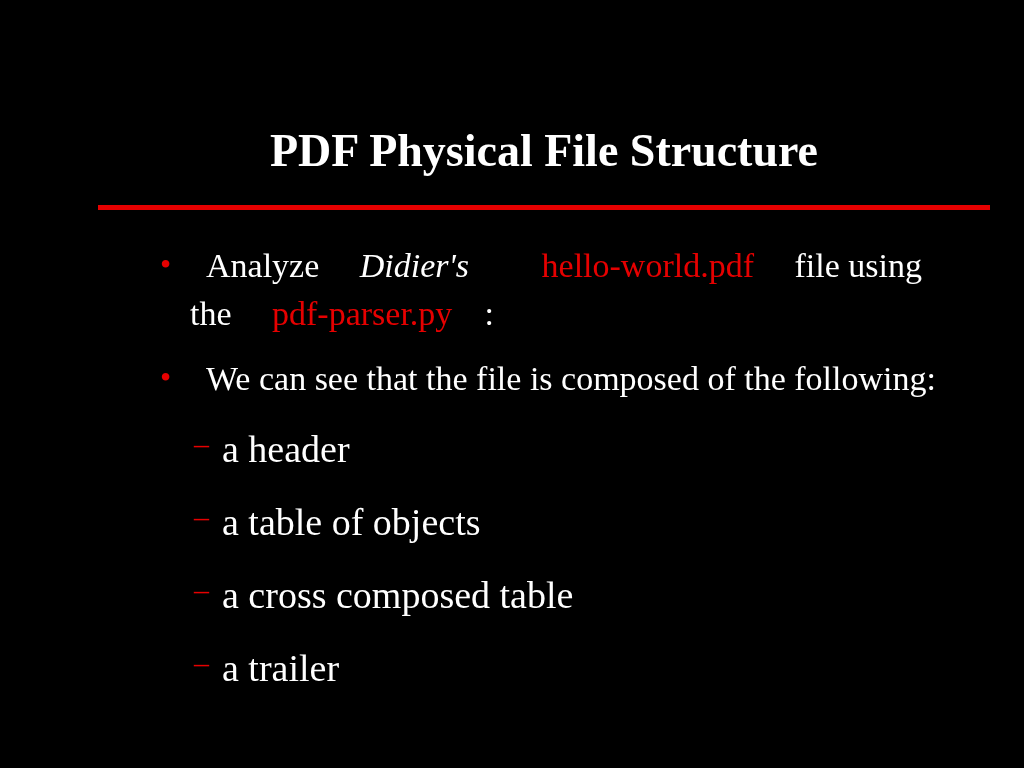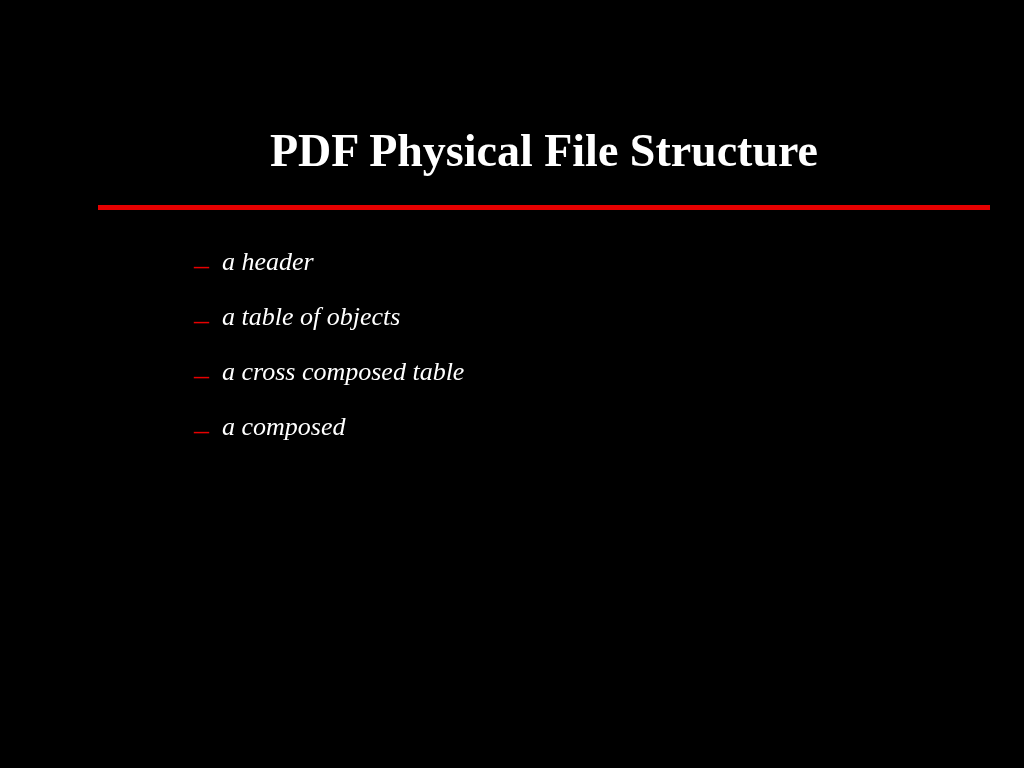--- a/index.html
+++ b/index.html
@@ -49,25 +49,24 @@
       color: #e60000;
       font-size: 32px;
     }
     .sub-list {
       list-style: none;
       padding-left: 64px;
       margin-top: 10px;
     }
     .sub-item {
       position: relative;
-      font-size: 26px;
+      font-size: 38px;
       line-height: 1.5;
       margin-bottom: 10px;
       padding-left: 28px;
-      font-style: italic;
     }
     .sub-item::before {
       content: "–";
       position: absolute;
       left: 0;
       top: 0;
       color: #e60000;
       font-size: 30px;
     }
     .italic {
@@ -76,19 +75,23 @@
     .red {
       color: #e60000;
     }
   </style>
 </head>
 <body>
 
 <div class="slide">
   <h1 class="title">PDF Physical File Structure</h1>
   <div class="divider"></div>
+  <ul class="bullet-list">
+    <li class="bullet-item" id="bullet-0"><span>Analyze </span><span class="italic">Didier's</span><span> </span><span class="red">hello-world.pdf</span><span> file using the </span><span class="red">pdf-parser.py</span><span>:</span></li>
+    <li class="bullet-item" id="bullet-1"><span>We can see that the file is composed of the following:</span></li>
+  </ul>
   <ul class="sub-list">
     <li class="sub-item">a header</li>
     <li class="sub-item">a table of objects</li>
     <li class="sub-item">a cross composed table</li>
-    <li class="sub-item">a composed</li>
+    <li class="sub-item">a trailer</li>
   </ul>
 </div>
 
 </body></html>

